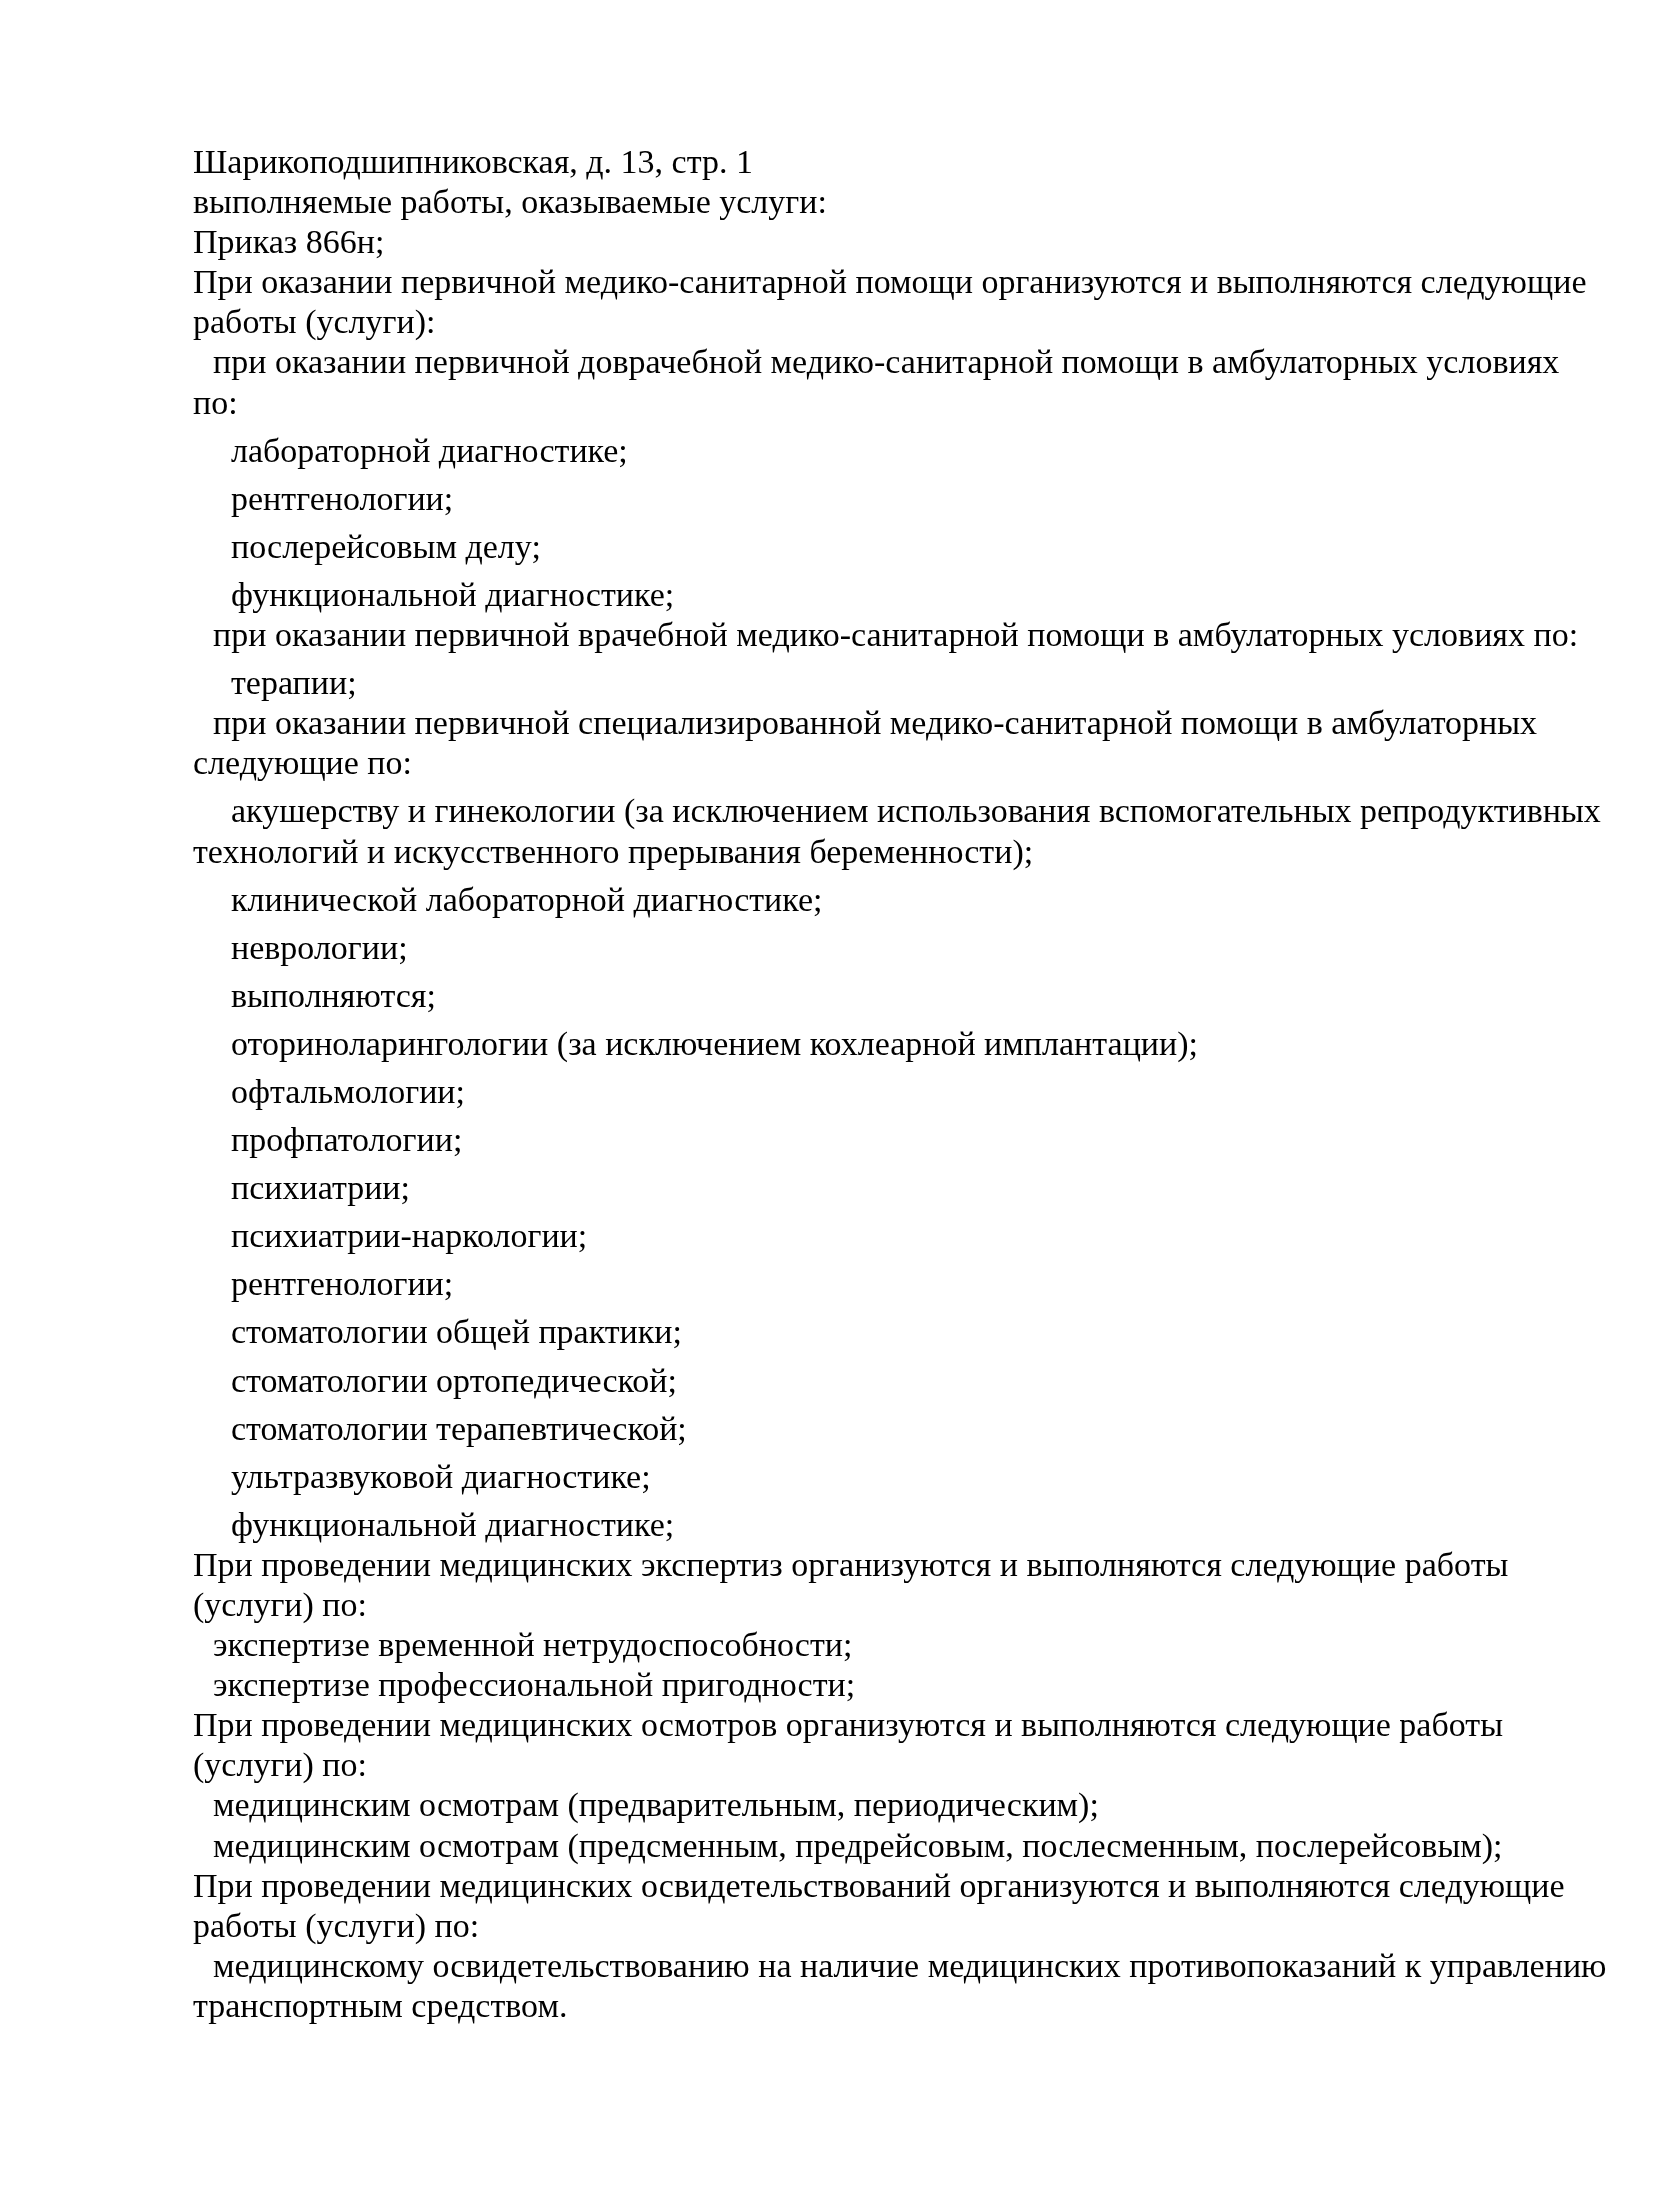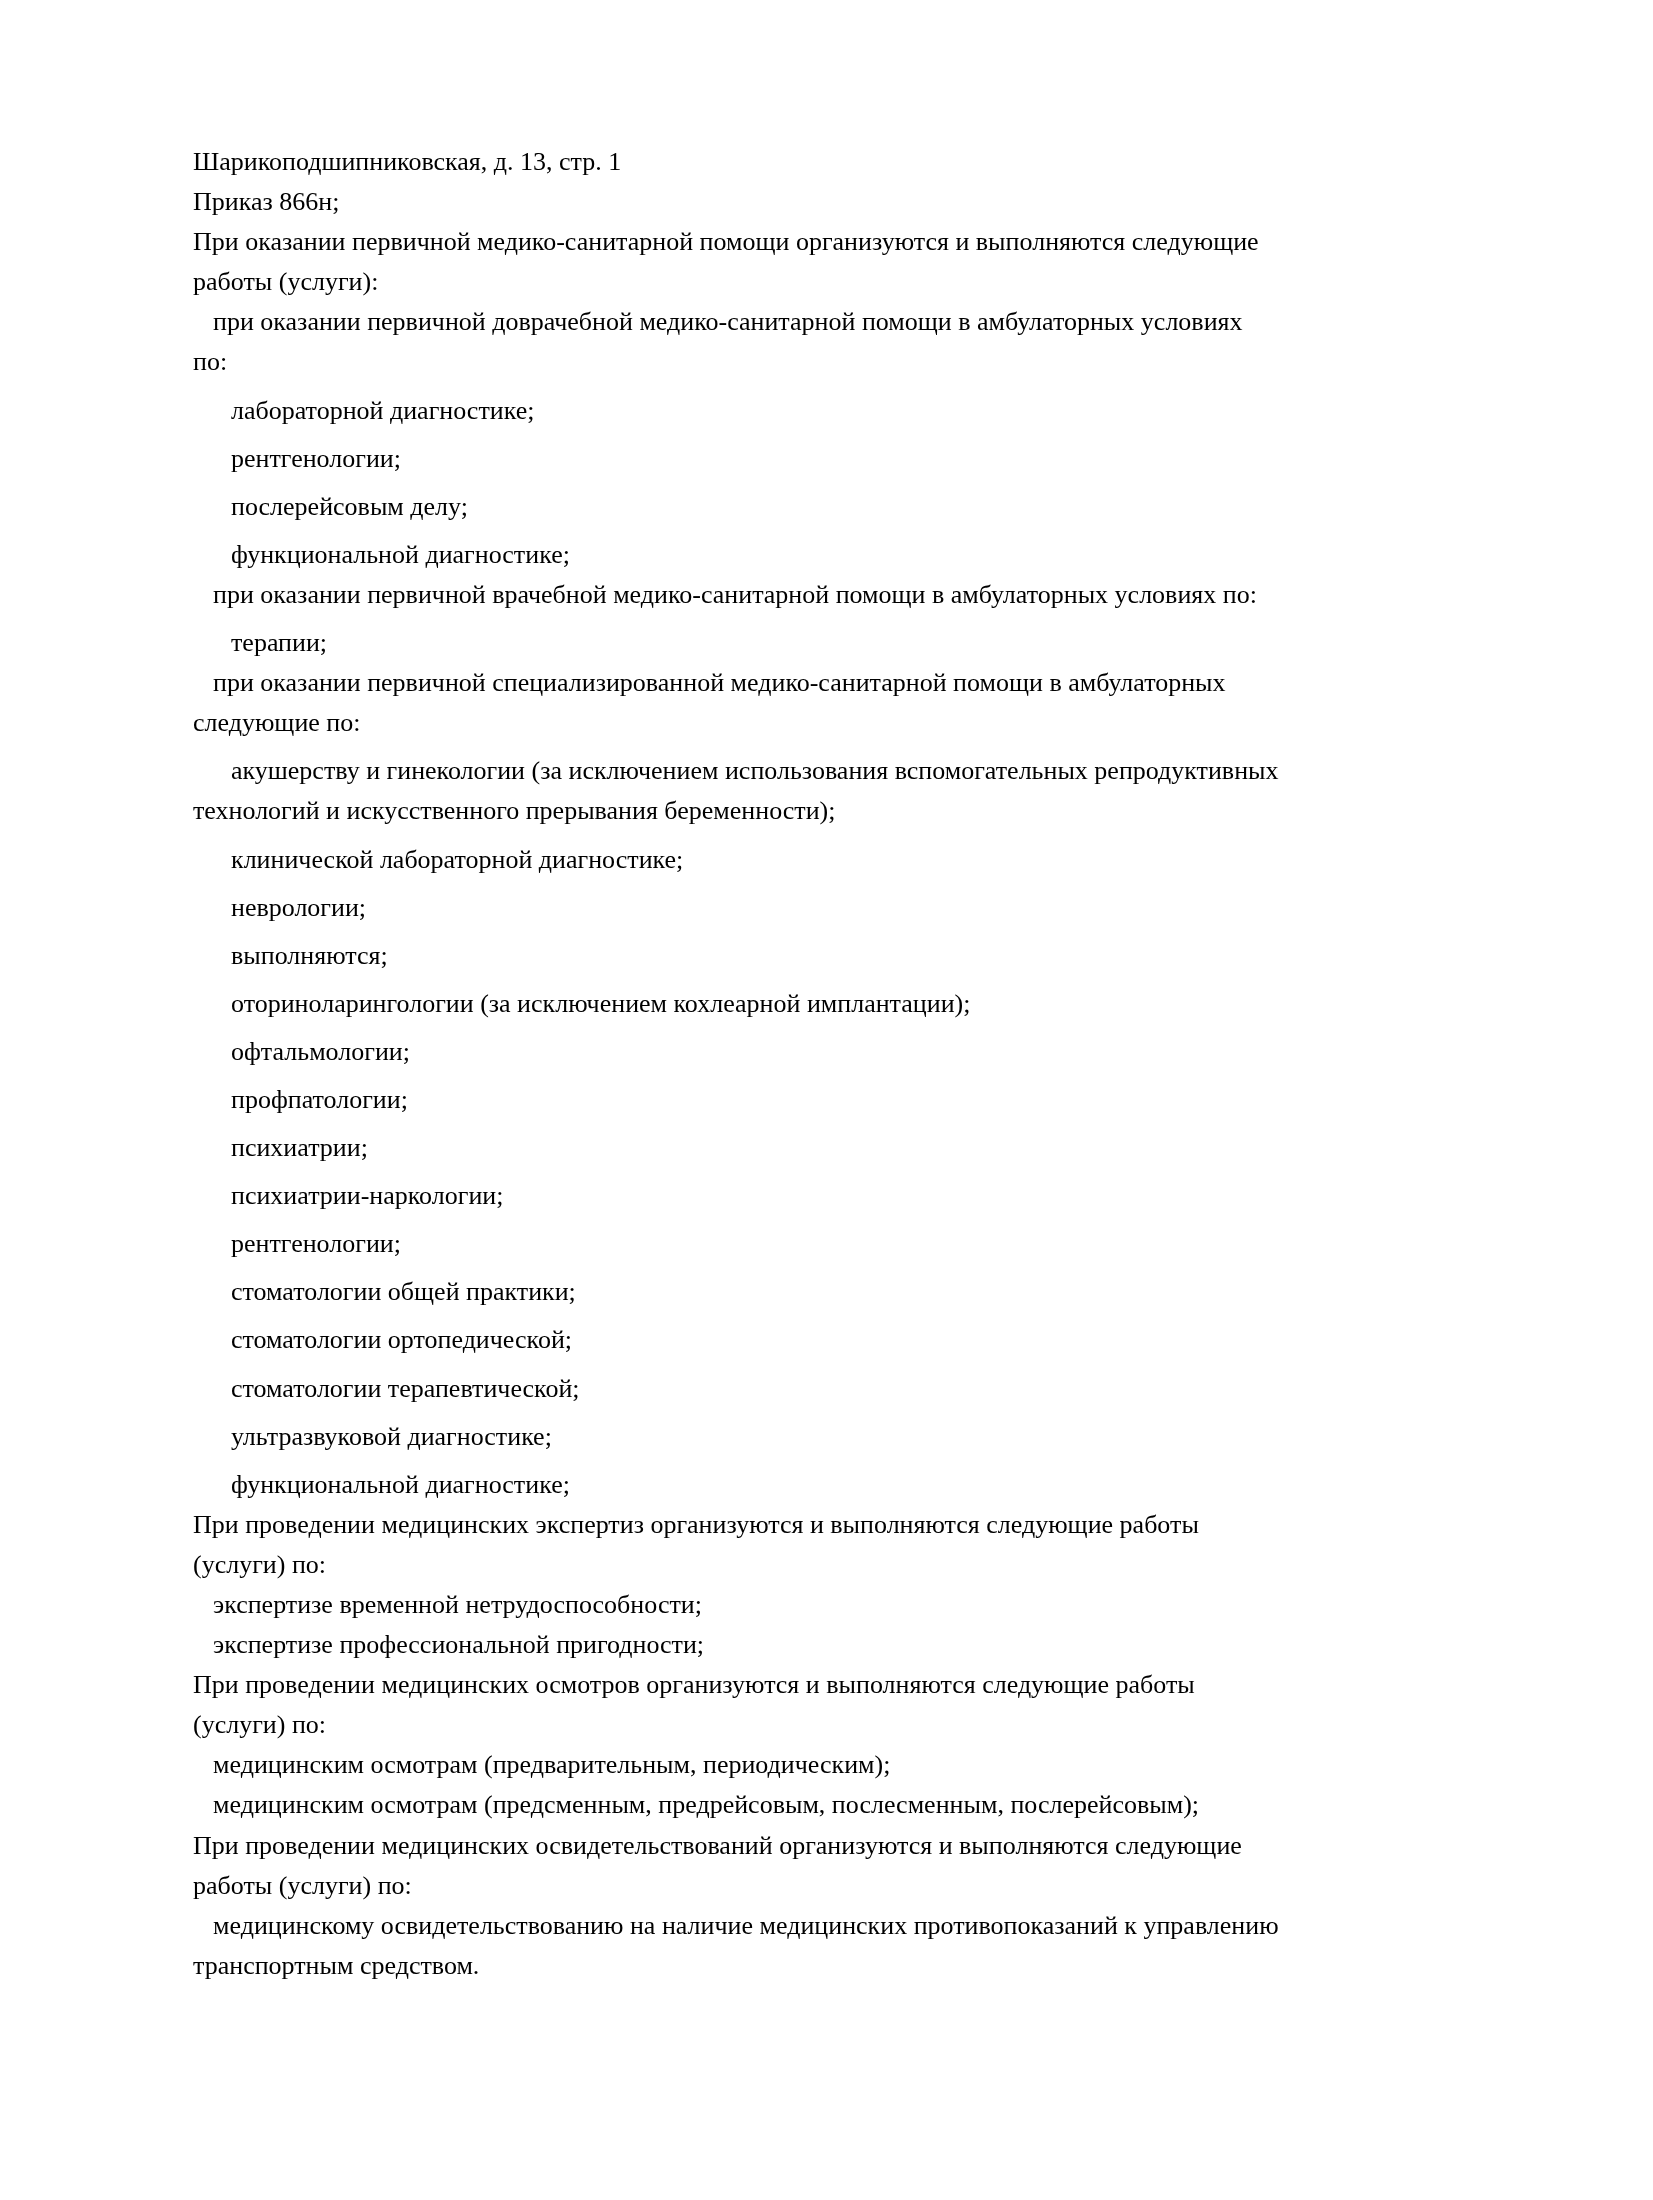--- a/index.html
+++ b/index.html
@@ -13,37 +13,38 @@
     height: 2200px;
     background: #ffffff;
     overflow: hidden;
   }
   .text-block {
     position: absolute;
     left: 193px;
     top: 142px;
     width: 1430px;
     font-family: "Liberation Serif", "DejaVu Serif", serif;
-    font-size: 26px;
+    font-size: 34px;
     line-height: 40.1px;
     color: #000000;
   }
   .doc-line {
     white-space: pre;
   }
   .indent-0 { padding-left: 0; }
   .indent-1 { padding-left: 20px; }
   .indent-2 { padding-left: 38px; margin-top: 8px; }
 </style>
 </head>
 <body>
 
 <div class="page">
   <div class="text-block" id="text-block" style="color: rgb(0, 0, 0);">
       <div class="doc-line indent-0">Шарикоподшипниковская, д. 13, стр. 1</div>
+      <div class="doc-line indent-0">выполняемые работы, оказываемые услуги:</div>
       <div class="doc-line indent-0">Приказ 866н;</div>
       <div class="doc-line indent-0">При оказании первичной медико-санитарной помощи организуются и выполняются следующие</div>
       <div class="doc-line indent-0">работы (услуги):</div>
       <div class="doc-line indent-1">при оказании первичной доврачебной медико-санитарной помощи в амбулаторных условиях</div>
       <div class="doc-line indent-0">по:</div>
       <div class="doc-line indent-2">лабораторной диагностике;</div>
       <div class="doc-line indent-2">рентгенологии;</div>
       <div class="doc-line indent-2">послерейсовым делу;</div>
       <div class="doc-line indent-2">функциональной диагностике;</div>
       <div class="doc-line indent-1">при оказании первичной врачебной медико-санитарной помощи в амбулаторных условиях по:</div>

